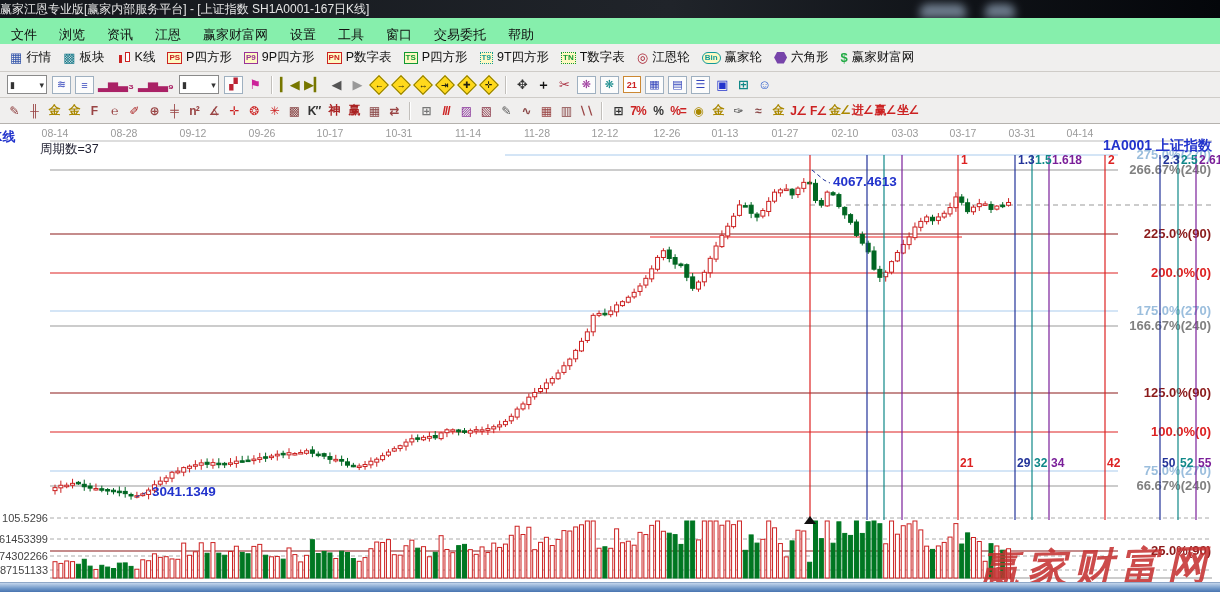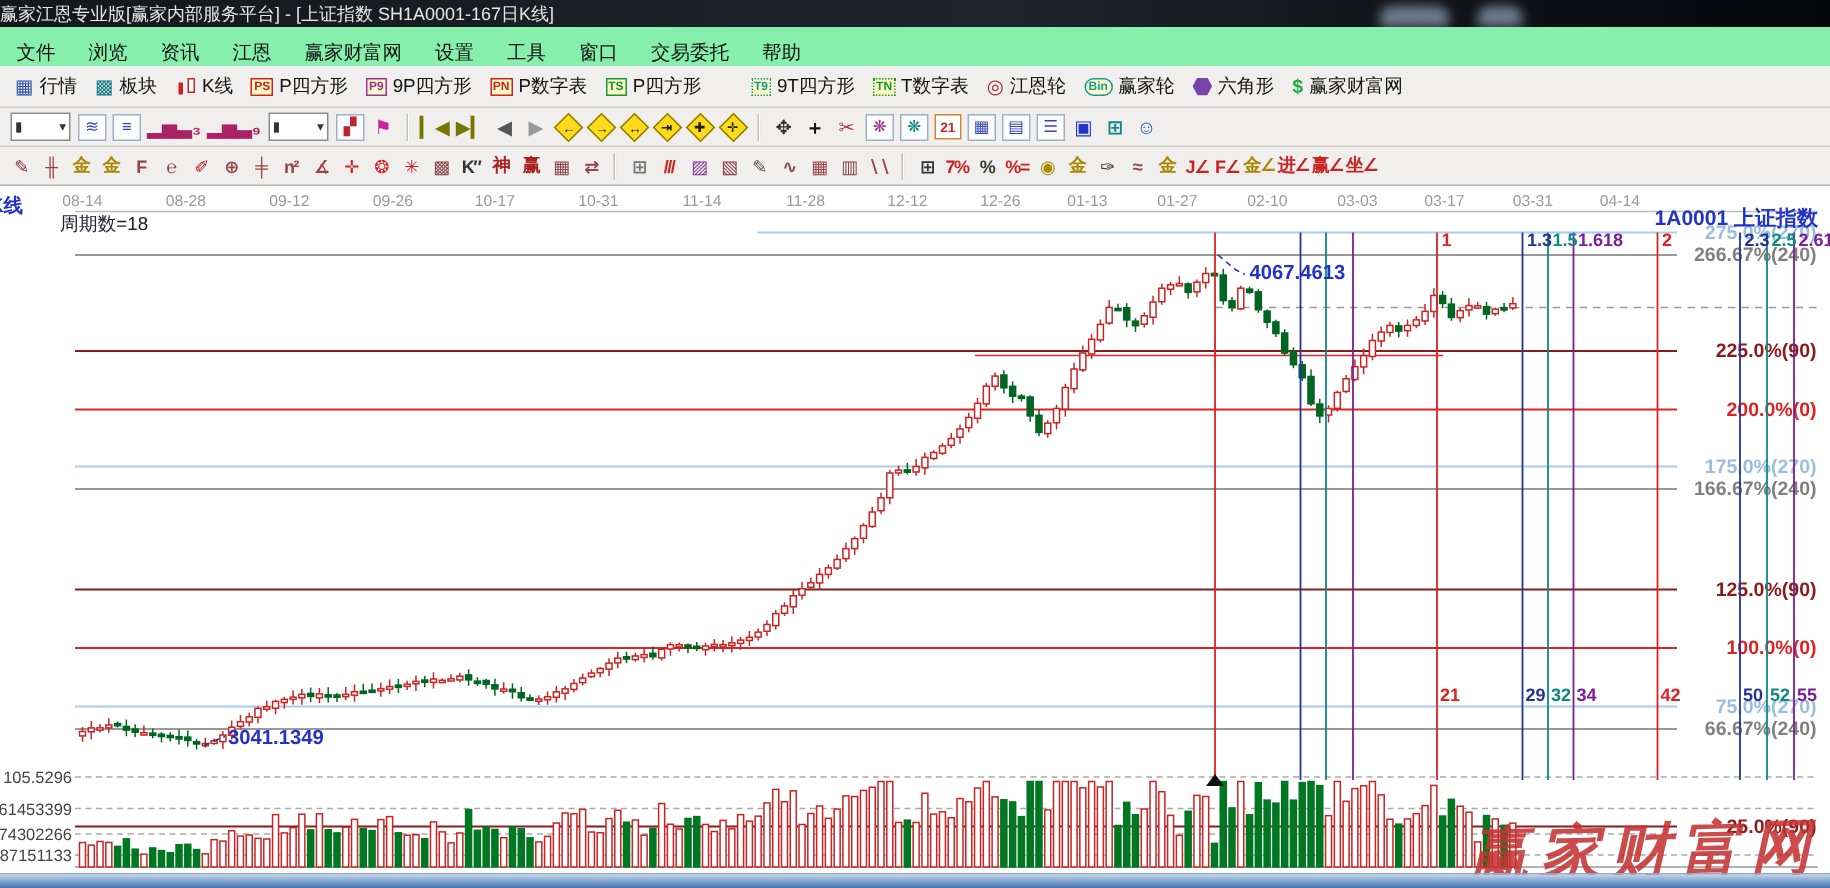--- a/index.html
+++ b/index.html
@@ -111,21 +111,21 @@
       </span>
       <span class="tb1">
         <span class="b1" style="color: rgb(204, 34, 34); border-color: rgb(204, 34, 34);">PN</span>
         <span class="lbl">P数字表</span>
       </span>
       <span class="tb1">
         <span class="b1" style="color: rgb(17, 153, 51); border-color: rgb(17, 153, 51);">TS</span>
         <span class="lbl">P四方形</span>
       </span>
       <span class="tb1">
-        <span class="b1 dotted" style="color: rgb(17, 153, 153); border-color: rgb(17, 153, 153); margin-left: 21px;">T9</span>
+        <span class="b1 dotted" style="color: rgb(17, 153, 153); border-color: rgb(17, 153, 153);">T9</span>
         <span class="lbl">9T四方形</span>
       </span>
       <span class="tb1">
         <span class="b1 dotted" style="color: rgb(17, 153, 51); border-color: rgb(17, 153, 51);">TN</span>
         <span class="lbl">T数字表</span>
       </span>
       <span class="tb1">
         <span class="g1" style="color: rgb(170, 34, 51);">◎</span>
         <span class="lbl">江恩轮</span>
       </span>
@@ -845,21 +845,21 @@
           <text x="1180" y="343" fill="#0f8888">52</text>
           <text x="1199" y="40" fill="#7a1f99">2.61</text>
           <text x="1198" y="343" fill="#7a1f99">55</text>
         </g>
         <g fill="none" stroke="#223399" stroke-dasharray="4 3">
           <polyline points="812,46 824,56 830,59"></polyline>
           <polyline points="136,373 145,369 150,367"></polyline>
         </g>
       </svg>
     <div class="ovl" id="lefttab">K线</div>
-    <div class="ovl" id="periodlbl">周期数=18</div>
+    <div class="ovl" id="periodlbl">周期数=37</div>
     <div class="ovl" id="symbollbl">1A0001  上证指数</div>
     <div class="ovl" id="highlbl">4067.4613</div>
     <div class="ovl" id="lowlbl">3041.1349</div>
     <div class="ovl" id="watermark">赢家财富网</div>
   </div>
 
   <div id="bottomstrip"></div>
 </div>
 
 </body></html>

